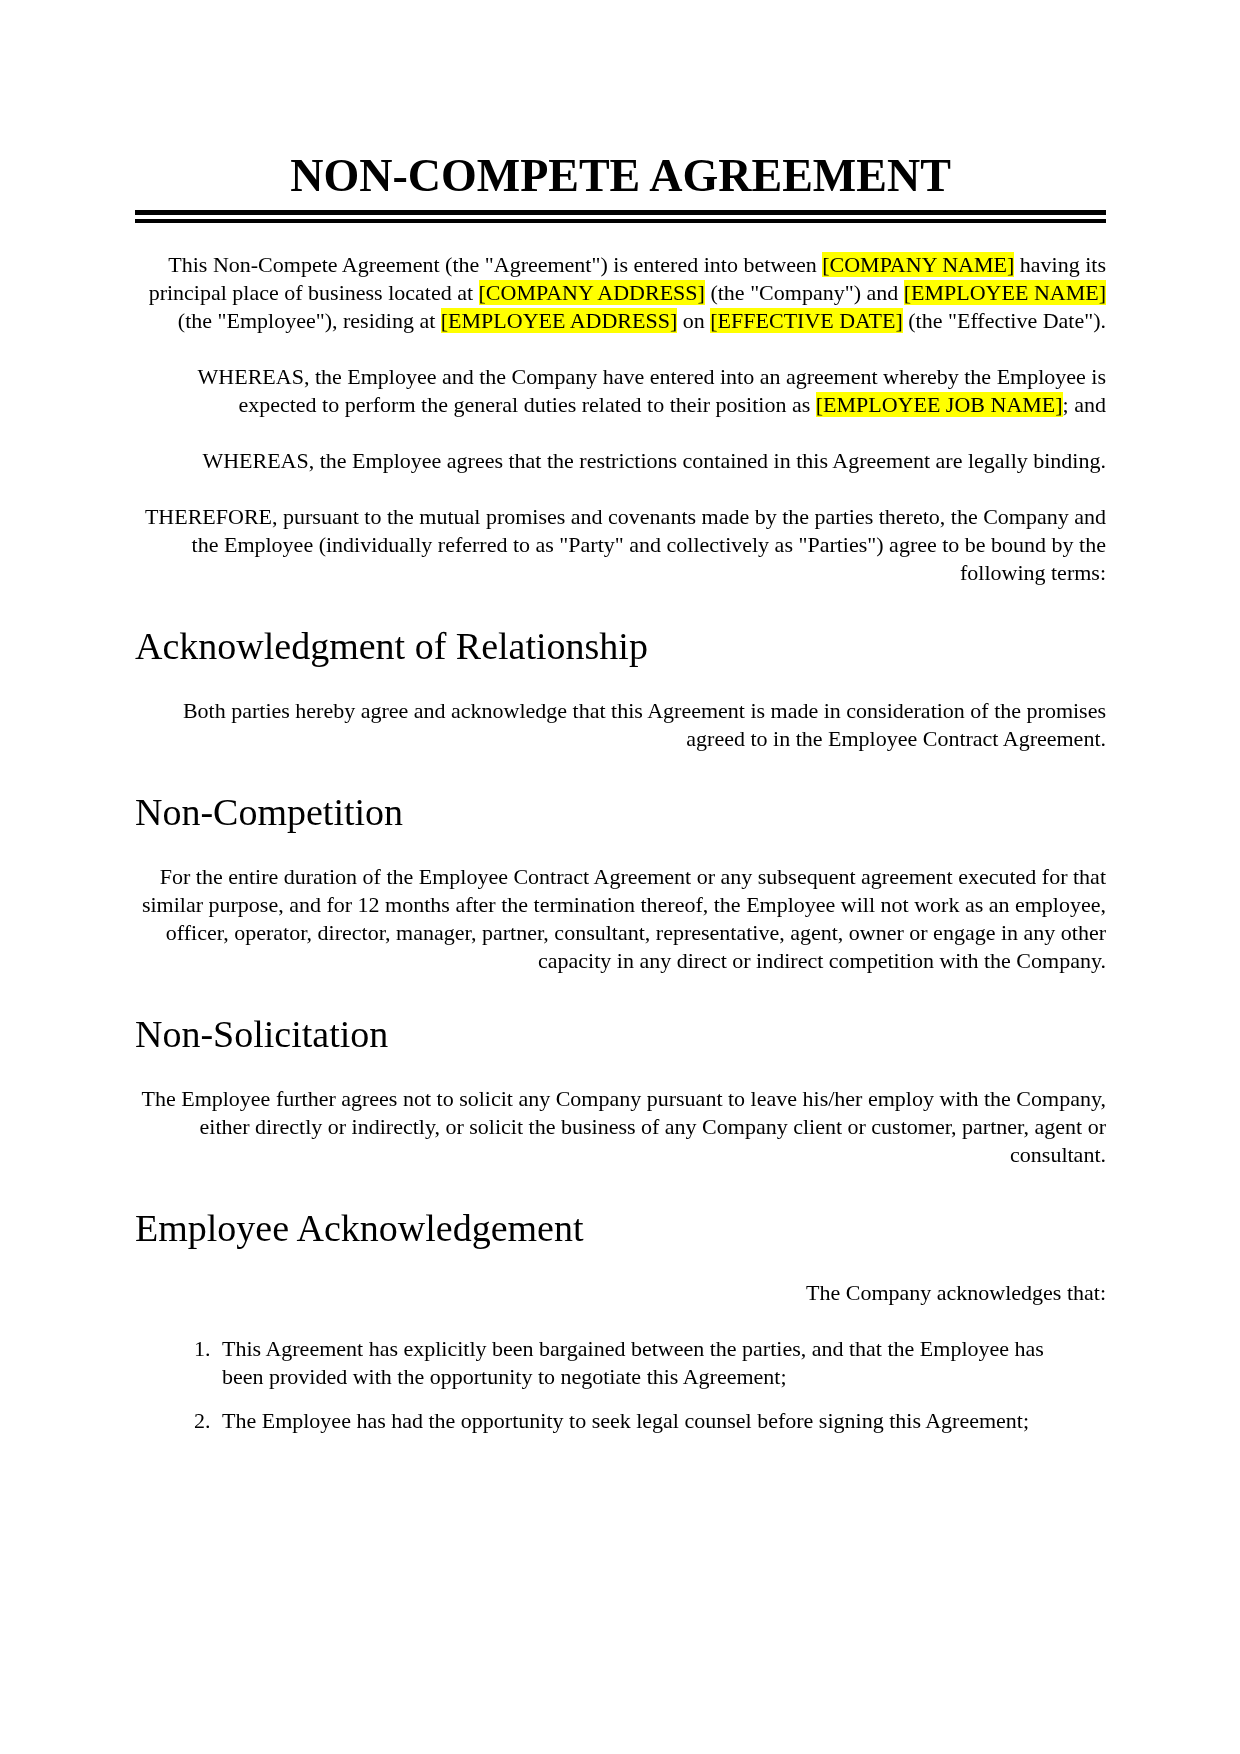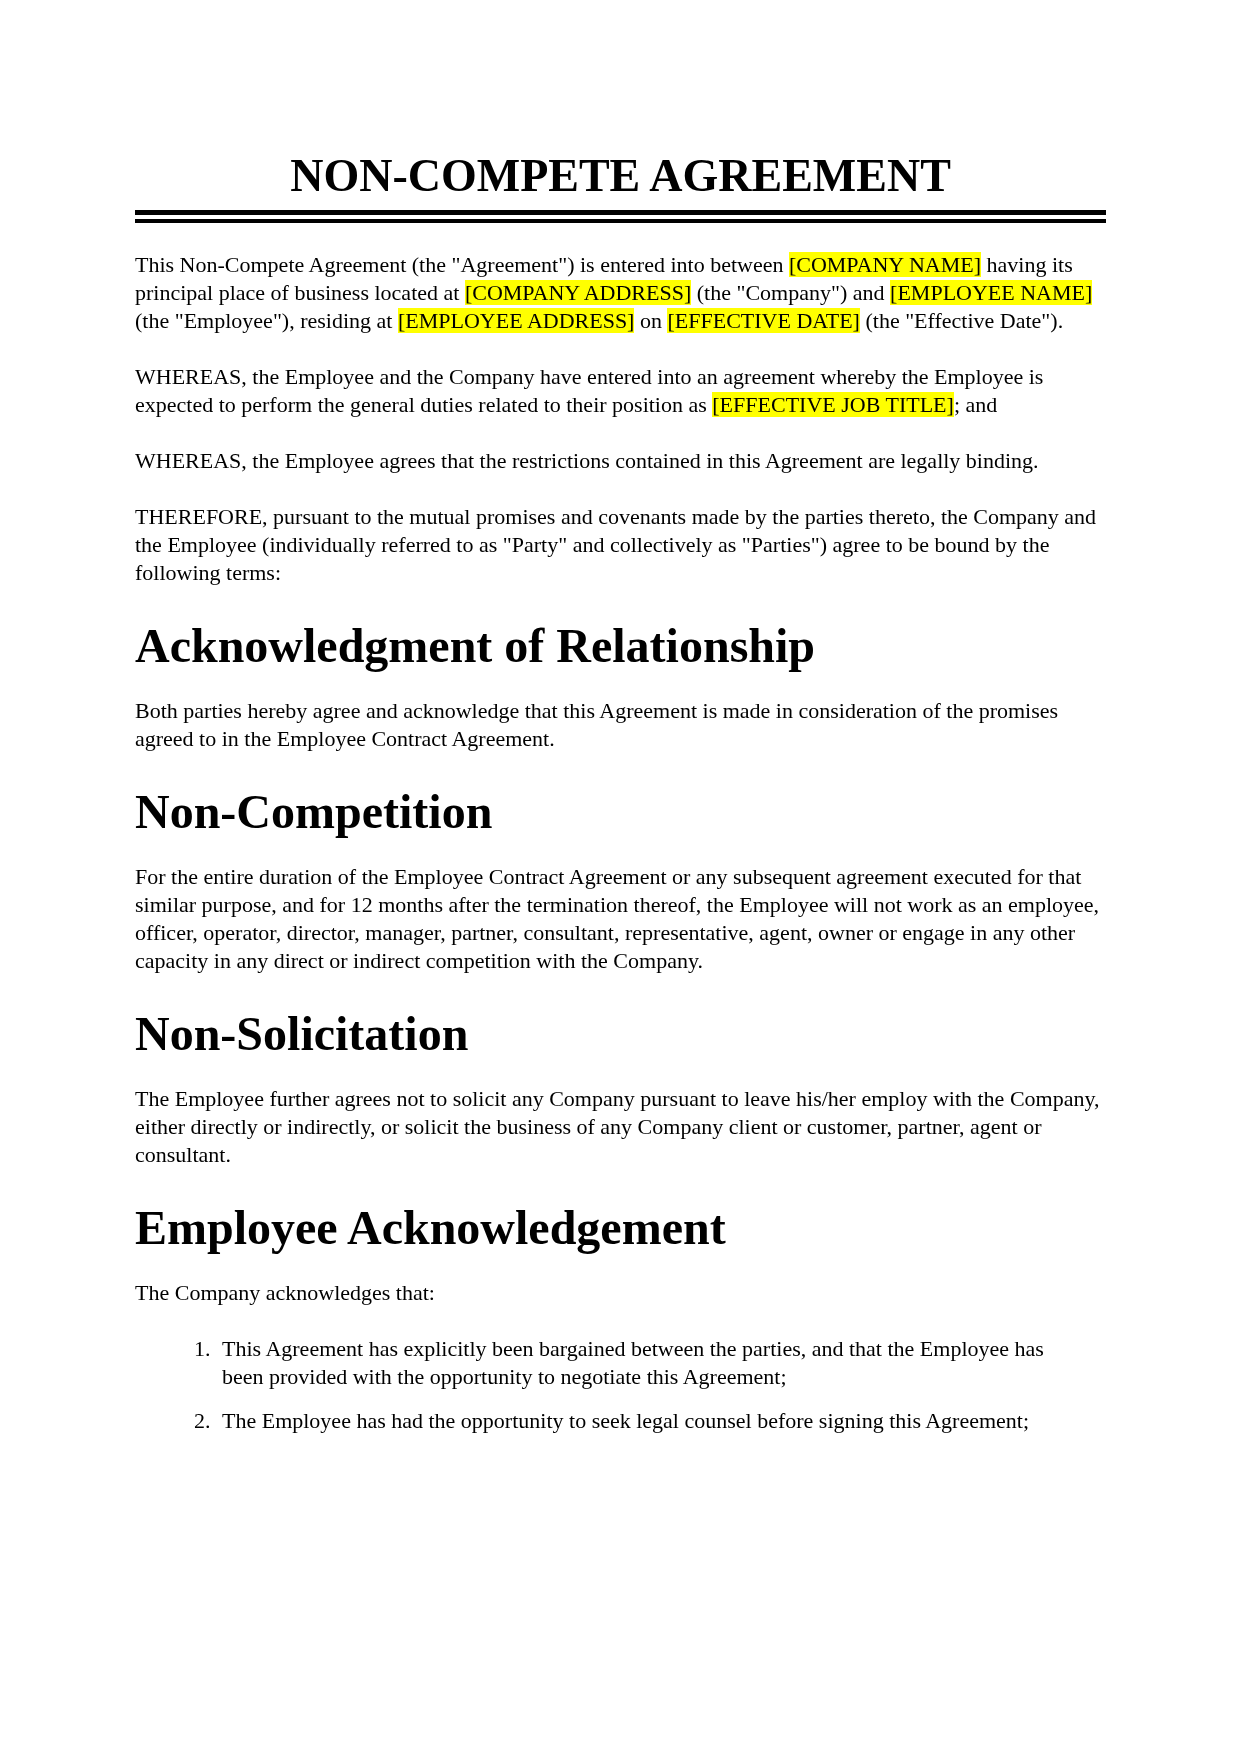--- a/index.html
+++ b/index.html
@@ -31,26 +31,26 @@
     white-space: nowrap;
   }
   .title-rule {
     margin-top: 6px;
     height: 4px;               
     border-top: 5px solid #000000;
     border-bottom: 4px solid #000000;
   }
   .doc-body p {
     margin: 28px 0;
-    text-align: left;
+    text-align: right;
   }
   .doc-body h2 {
-    font-size: 48px;
+    font-size: 38px;
     line-height: 46px;
-    font-weight: bold;
+    font-weight: normal;
     margin: 36px 0 28px 0;
   }
   .doc-body ol {
     margin: 28px 0;
     padding-left: 65px;
   }
   .doc-body li {
     padding-left: 6px;
     margin: 16px;
   }
@@ -59,21 +59,21 @@
   }
 </style>
 </head>
 <body>
 
 <div class="page">
   <h1 class="doc-title">NON-COMPETE AGREEMENT</h1>
   <div class="title-rule"></div>
   <div class="doc-body">
       <p><span>This Non-Compete Agreement (the "Agreement") is entered into between </span><span class="hl">[COMPANY NAME]</span><span> having its principal place of business located at </span><span class="hl">[COMPANY ADDRESS]</span><span> (the "Company") and </span><span class="hl">[EMPLOYEE NAME]</span><span> (the "Employee"), residing at </span><span class="hl">[EMPLOYEE ADDRESS]</span><span> on </span><span class="hl">[EFFECTIVE DATE]</span><span> (the "Effective Date").</span></p>
-      <p><span>WHEREAS, the Employee and the Company have entered into an agreement whereby the Employee is expected to perform the general duties related to their position as </span><span class="hl">[EFFECTIVE JOB TITLE]</span><span>; and</span></p>
+      <p><span>WHEREAS, the Employee and the Company have entered into an agreement whereby the Employee is expected to perform the general duties related to their position as </span><span class="hl">[EMPLOYEE JOB NAME]</span><span>; and</span></p>
       <p><span>WHEREAS, the Employee agrees that the restrictions contained in this Agreement are legally binding.</span></p>
       <p><span>THEREFORE, pursuant to the mutual promises and covenants made by the parties thereto, the Company and the Employee (individually referred to as "Party" and collectively as "Parties") agree to be bound by the following terms:</span></p>
       <h2>Acknowledgment of Relationship</h2>
       <p><span>Both parties hereby agree and acknowledge that this Agreement is made in consideration of the promises agreed to in the Employee Contract Agreement.</span></p>
       <h2>Non-Competition</h2>
       <p><span>For the entire duration of the Employee Contract Agreement or any subsequent agreement executed for that similar purpose, and for 12 months after the termination thereof, the Employee will not work as an employee, officer, operator, director, manager, partner, consultant, representative, agent, owner or engage in any other capacity in any direct or indirect competition with the Company.</span></p>
       <h2>Non-Solicitation</h2>
       <p><span>The Employee further agrees not to solicit any Company pursuant to leave his/her employ with the Company, either directly or indirectly, or solicit the business of any Company client or customer, partner, agent or consultant.</span></p>
       <h2>Employee Acknowledgement</h2>
       <p><span>The Company acknowledges that:</span></p>

